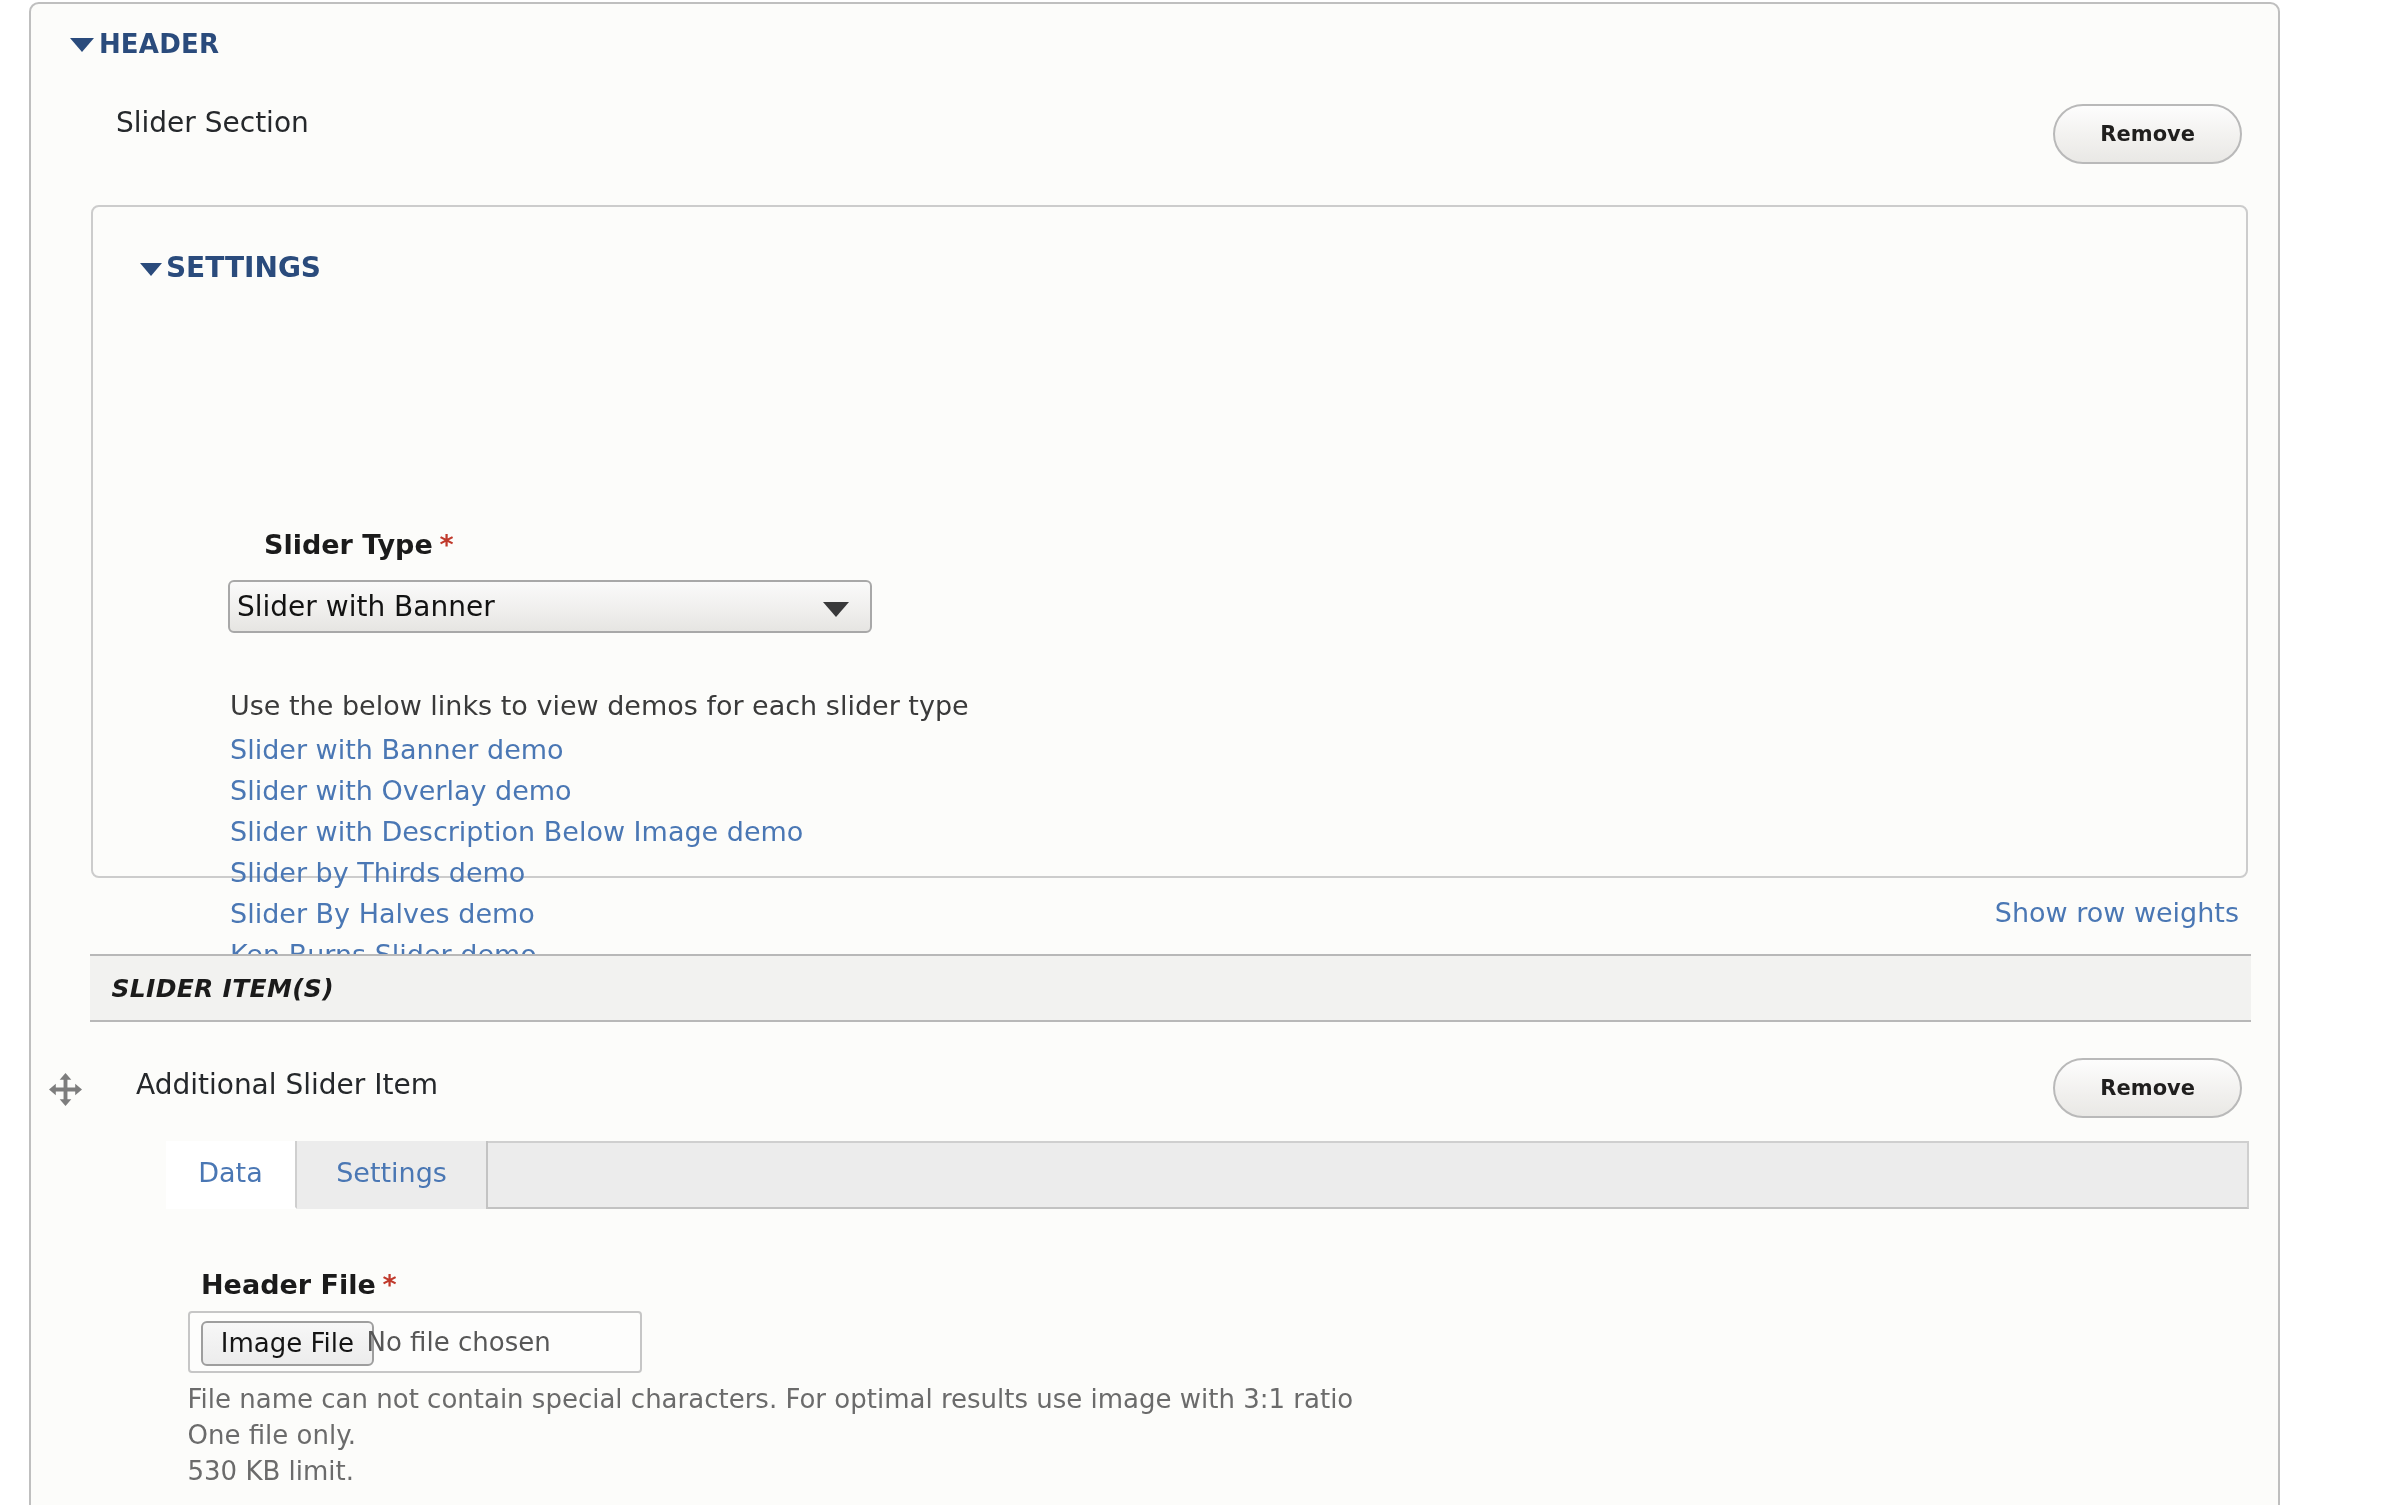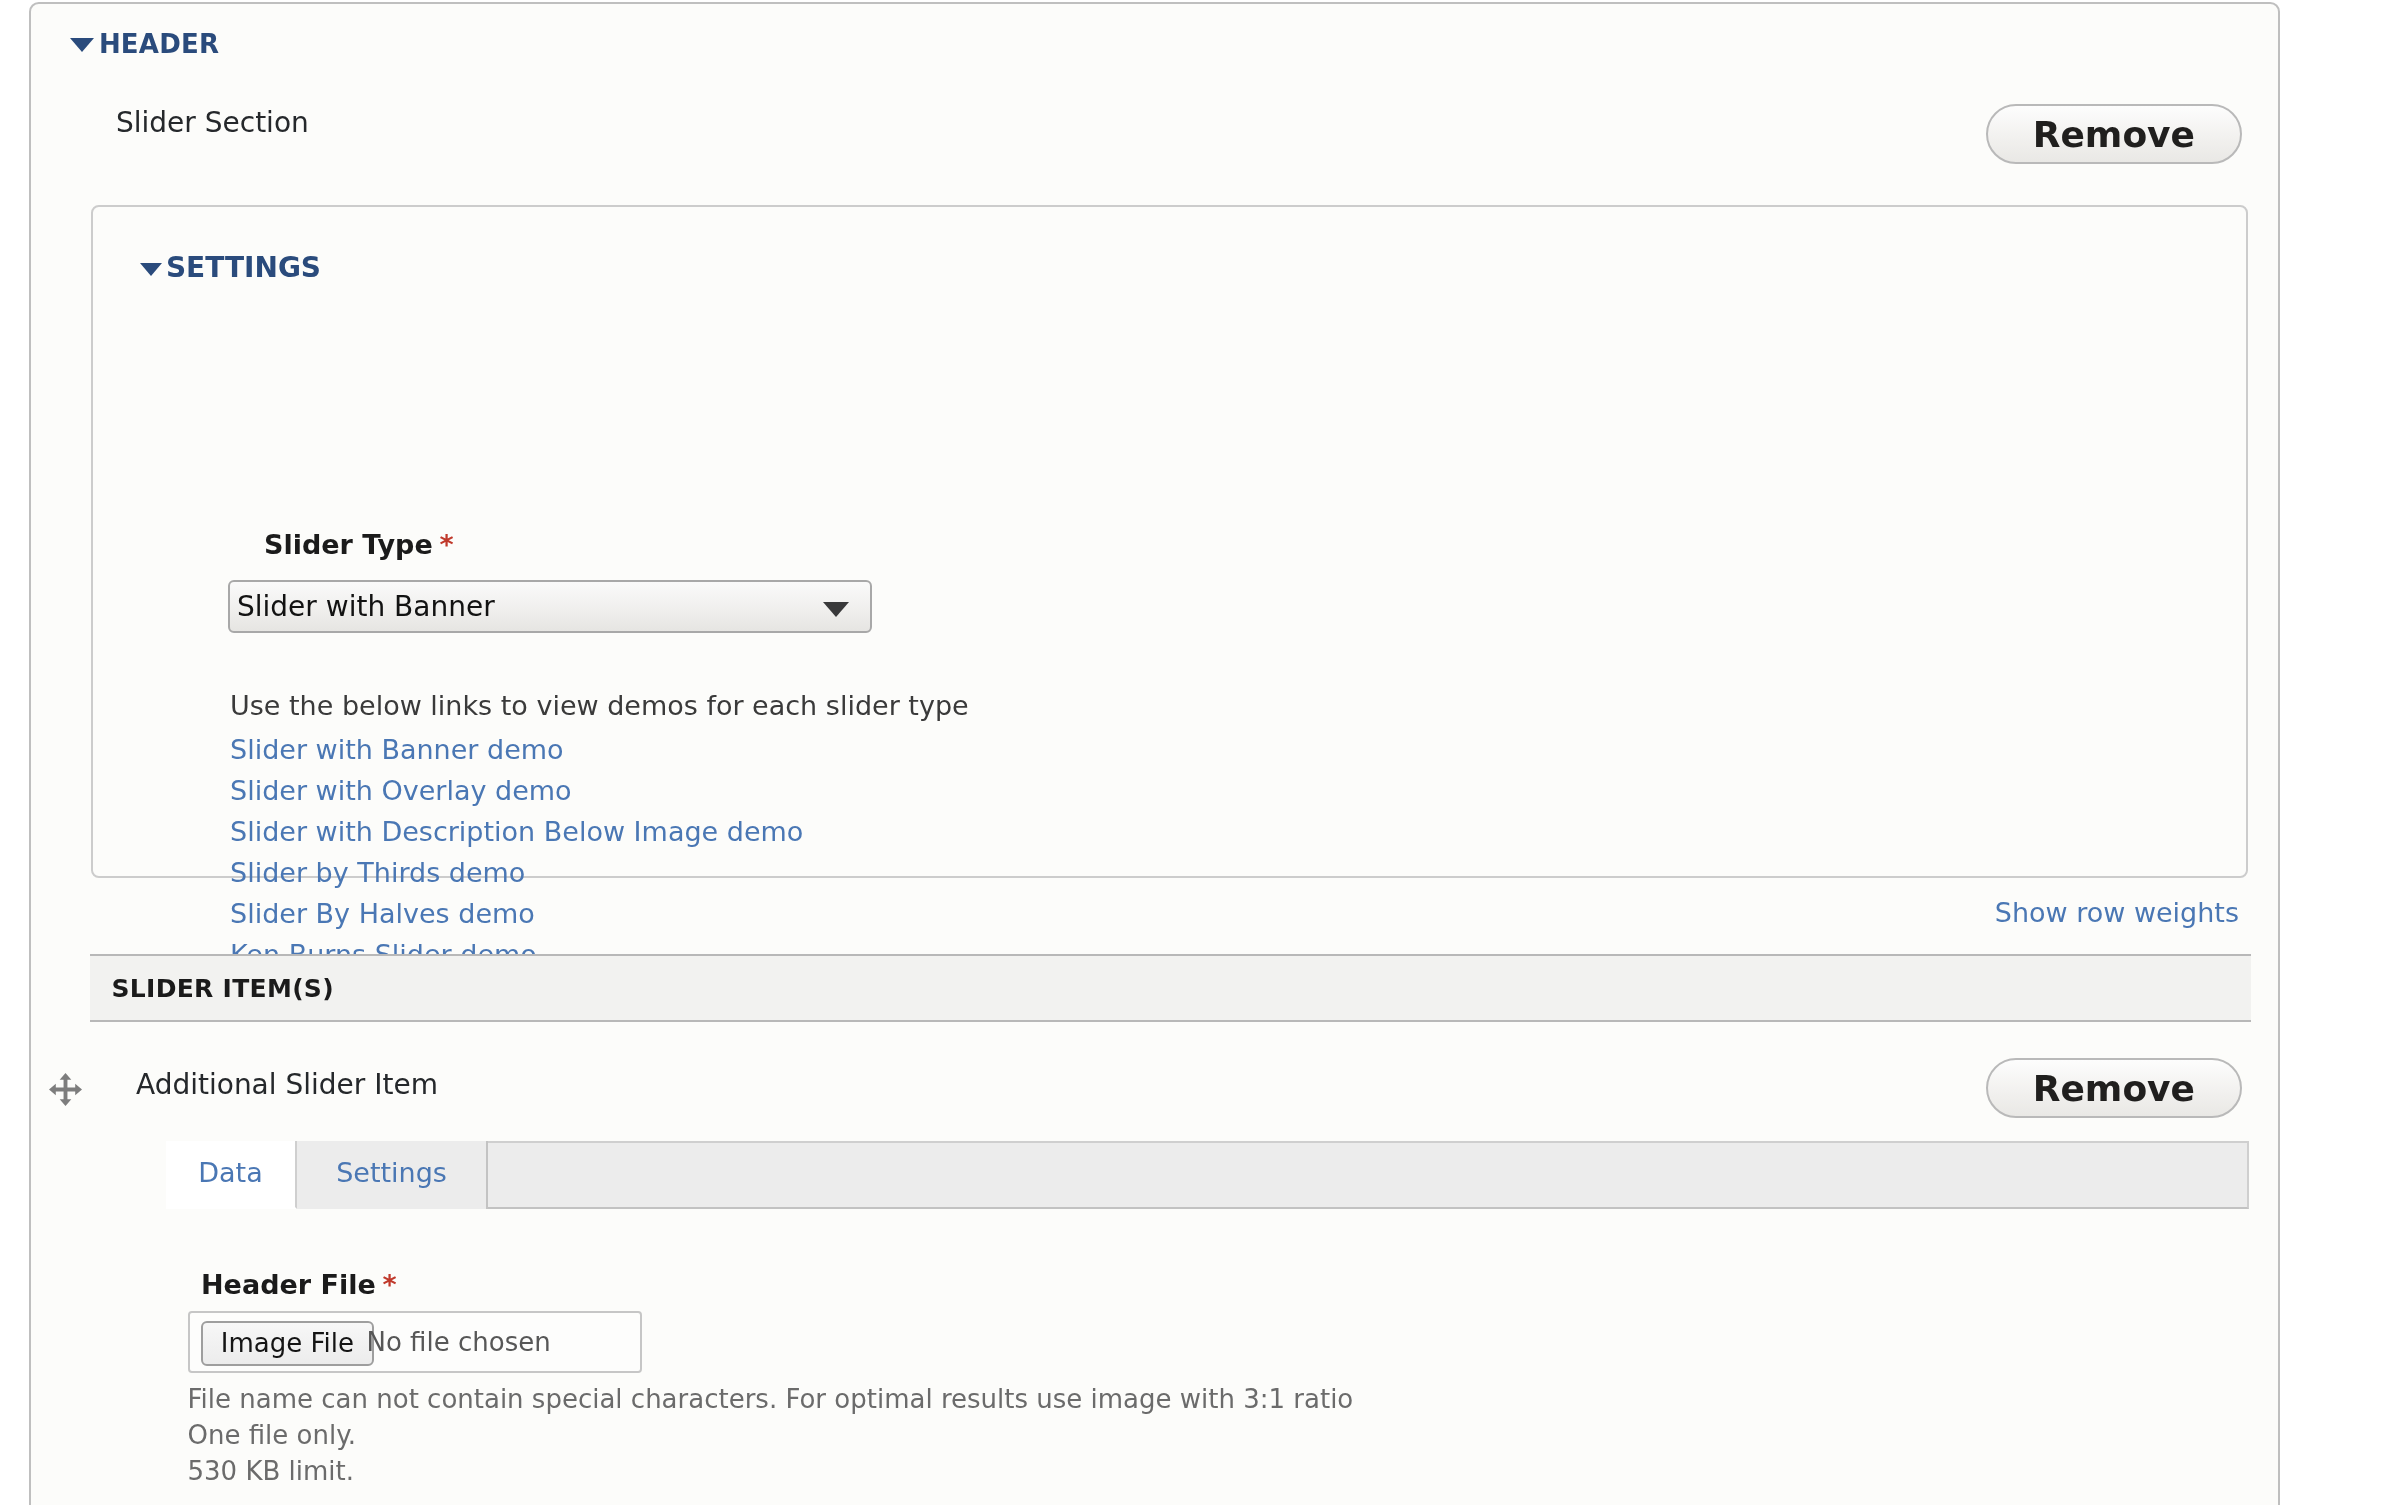--- a/index.html
+++ b/index.html
@@ -73,21 +73,21 @@
 
   
   .btn-remove {
     position: absolute;
     height: 60px;
     padding: 0 45px;
     border: 2px solid #b9b9b9;
     border-radius: 33px;
     background: linear-gradient(to bottom, #fdfdfd 0%, #f2f1ef 55%, #e9e8e5 100%);
     color: #201f1e;
-    font-size: 36px;
+    font-size: 21px;
     font-weight: 700;
     font-family: "DejaVu Sans", "Liberation Sans", sans-serif;
     cursor: pointer;
     box-sizing: border-box;
     line-height: 57px;
     text-align: center;
     white-space: nowrap;
   }
   #remove-header { right: 36px; top: 100px; }
   #remove-item   { right: 36px; top: 1054px; }
@@ -211,20 +211,21 @@
     cursor: pointer;
     white-space: nowrap;
   }
 
   
   .items-table {
     position: absolute;
     left: 59px;
     top: 950px;
     width: 2161px;
+    font-style: italic;
   }
   .items-thead {
     height: 68px;
     background: #f2f2f0;
     border-top: 2.9px solid #b8b8b8;
     border-bottom: 2.9px solid #b8b8b8;
     box-sizing: border-box;
     position: relative;
   }
   .items-thead .th-label {

